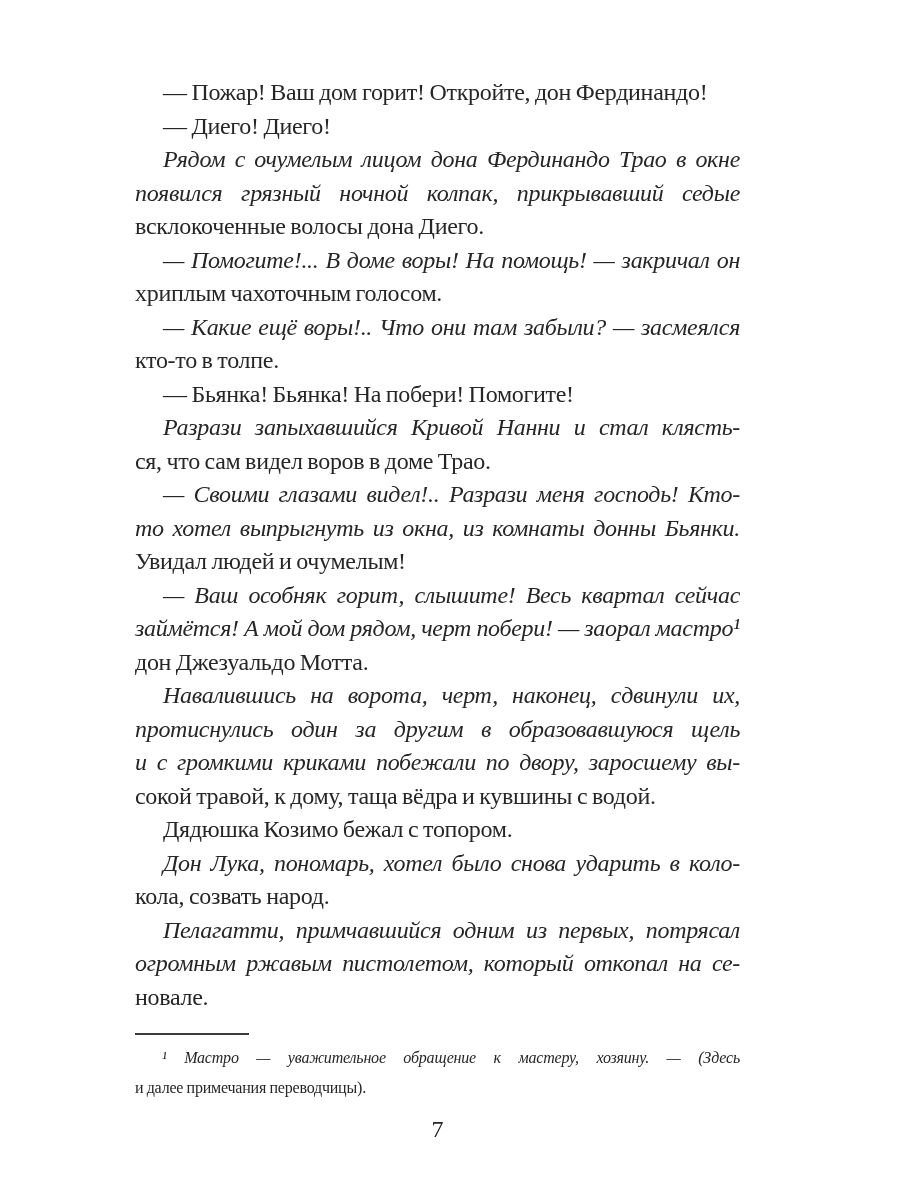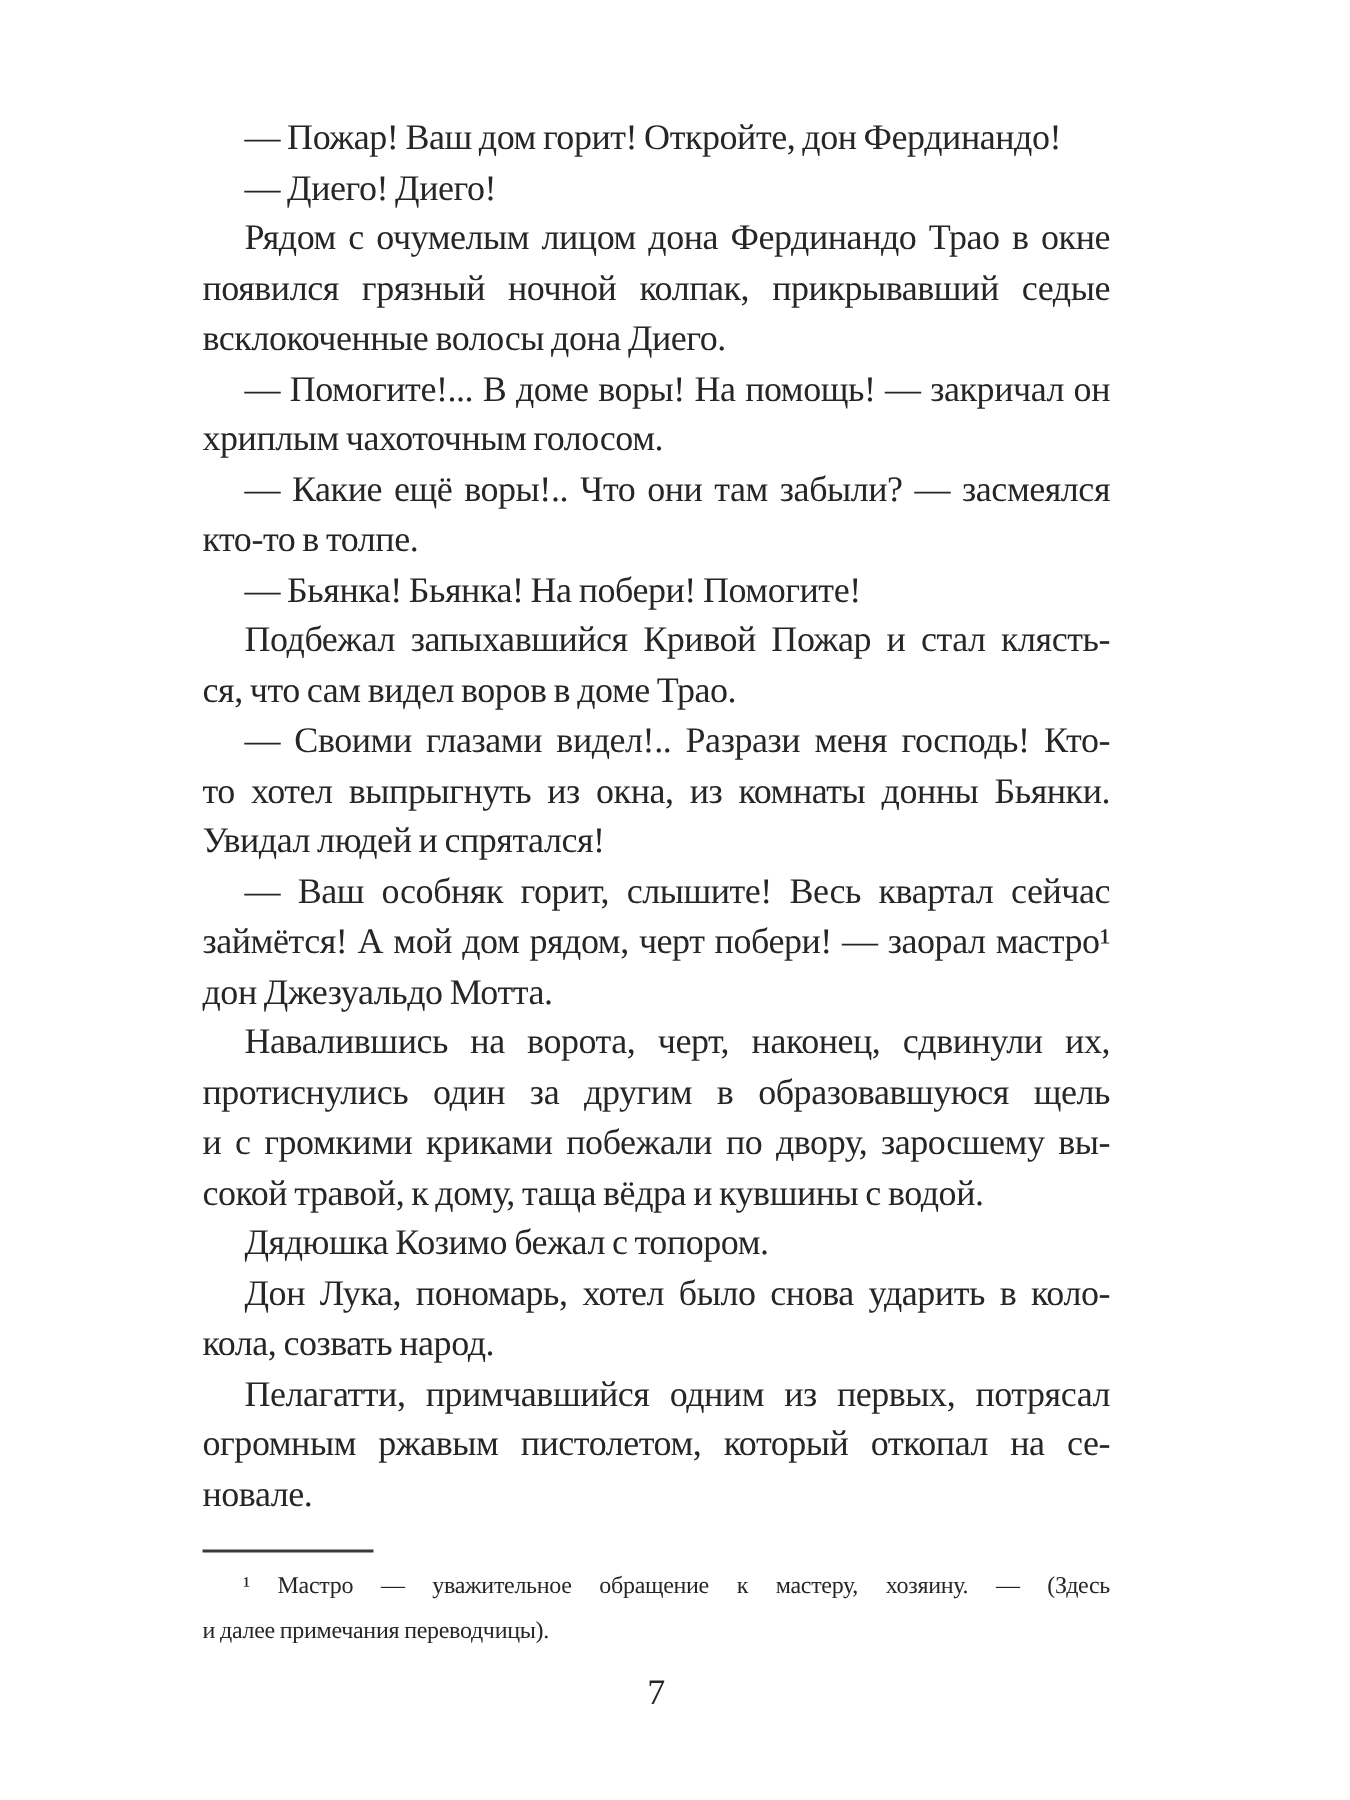--- a/index.html
+++ b/index.html
@@ -28,20 +28,21 @@
     letter-spacing: -0.3px;
     word-spacing: -1px;
   }
   .line {
     text-align: justify;
     text-align-last: left;
     white-space: normal;
   }
   .line.fill {
     text-align-last: justify;
+    font-style: italic;
   }
   .line.indent {
     text-indent: 28px;
   }
   .footnote-sep {
     position: absolute;
     left: 135px;
     top: 1033px;
     width: 114px;
     height: 2px;
@@ -78,25 +79,25 @@
       <div class="line indent">— Пожар! Ваш дом горит! Откройте, дон Фердинандо!</div>
       <div class="line indent">— Диего! Диего!</div>
       <div class="line indent fill">Рядом с очумелым лицом дона Фердинандо Трао в окне</div>
       <div class="line fill">появился грязный ночной колпак, прикрывавший седые</div>
       <div class="line">всклокоченные волосы дона Диего.</div>
       <div class="line indent fill">— Помогите!... В доме воры! На помощь! — закричал он</div>
       <div class="line">хриплым чахоточным голосом.</div>
       <div class="line indent fill">— Какие ещё воры!.. Что они там забыли? — засмеялся</div>
       <div class="line">кто-то в толпе.</div>
       <div class="line indent">— Бьянка! Бьянка! На побери! Помогите!</div>
-      <div class="line indent fill">Подбежал запыхавшийся Кривой Пожар и стал клясть-</div>
+      <div class="line indent fill">Разрази запыхавшийся Кривой Нанни и стал клясть-</div>
       <div class="line">ся, что сам видел воров в доме Трао.</div>
       <div class="line indent fill">— Своими глазами видел!.. Разрази меня господь! Кто-</div>
       <div class="line fill">то хотел выпрыгнуть из окна, из комнаты донны Бьянки.</div>
-      <div class="line">Увидал людей и спрятался!</div>
+      <div class="line">Увидал людей и очумелым!</div>
       <div class="line indent fill">— Ваш особняк горит, слышите! Весь квартал сейчас</div>
       <div class="line fill">займётся! А мой дом рядом, черт побери! — заорал мастро¹</div>
       <div class="line">дон Джезуальдо Мотта.</div>
       <div class="line indent fill">Навалившись на ворота, черт, наконец, сдвинули их,</div>
       <div class="line fill">протиснулись один за другим в образовавшуюся щель</div>
       <div class="line fill">и с громкими криками побежали по двору, заросшему вы-</div>
       <div class="line">сокой травой, к дому, таща вёдра и кувшины с водой.</div>
       <div class="line indent">Дядюшка Козимо бежал с топором.</div>
       <div class="line indent fill">Дон Лука, пономарь, хотел было снова ударить в коло-</div>
       <div class="line">кола, созвать народ.</div>

